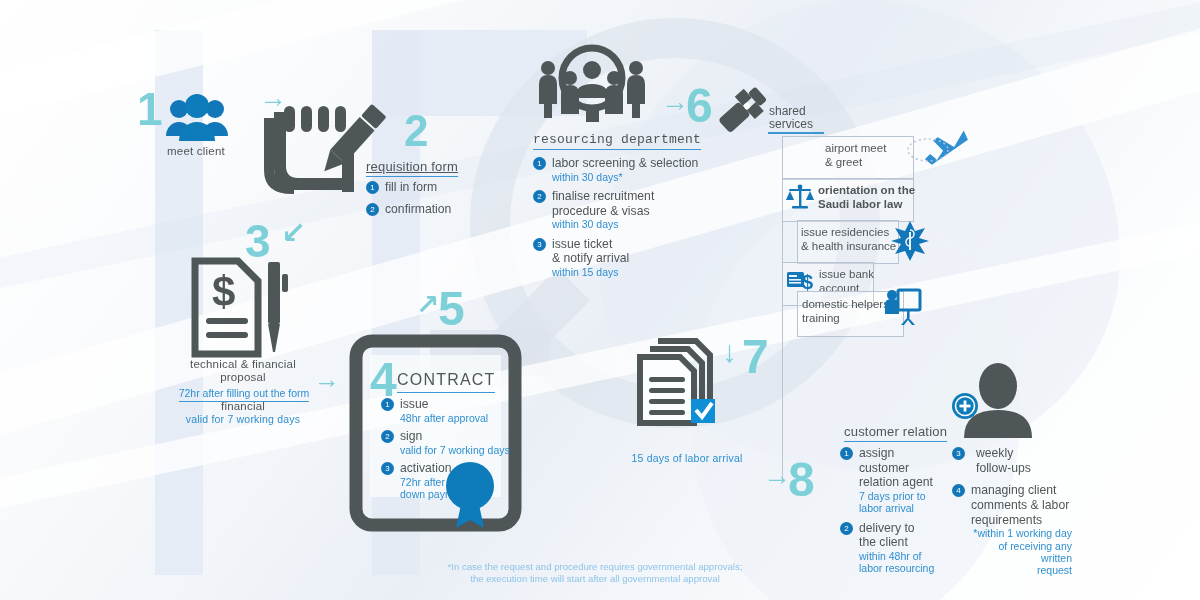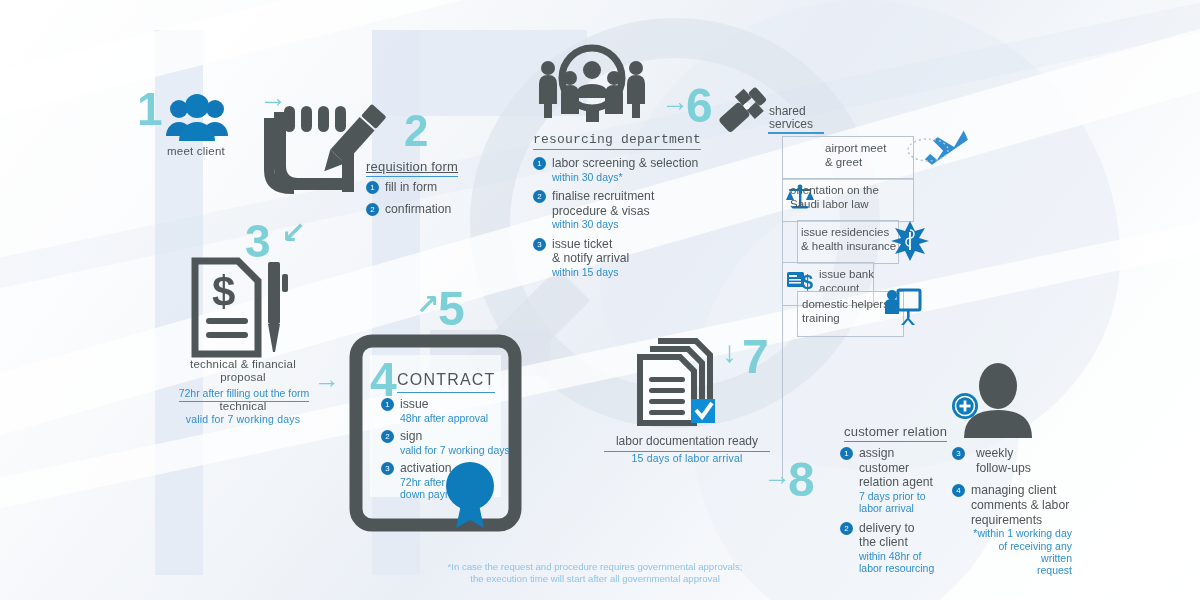--- a/index.html
+++ b/index.html
@@ -142,21 +142,21 @@
         <rect x="92" y="18" width="6" height="18" rx="2"></rect>
         <path d="M78 68 L90 68 L85 96 L83 96 Z"></path>
       </g>
     </svg>
   </div>
   <div class="cap" style="left:178px;top:357px;width:130px;line-height:1.25;">technical &amp; financial</div>
   <div class="cap" style="left:178px;top:370px;width:130px;line-height:1.25;">proposal</div>
   <div style="position:absolute;left:176px;top:383px;width:136px;text-align:center;">
     <span class="underline-note">72hr after filling out the form</span>
   </div>
-  <div class="cap" style="left:178px;top:400px;width:130px;">technical</div>
+  <div class="cap" style="left:178px;top:400px;width:130px;">financial</div>
   <div class="cap sub" style="left:178px;top:413px;width:130px;color:#2f8fd0;">valid for 7 working days</div>
 
   <div class="arrow" style="left:314px;top:366px;font-size:26px;">→</div>
 
   <div class="arrow" style="left:416px;top:291px;font-size:28px;">↗</div>
   <div class="bignum" style="left:438px;top:285px;font-size:48px;">5</div>
 
   <div class="ic" style="left:352px;top:337px;">
     <svg width="167" height="192" viewBox="0 0 167 192">
       <rect x="4" y="4" width="159" height="184" rx="16" fill="none" stroke="#4f5658" stroke-width="13"></rect>
@@ -268,21 +268,21 @@
       <g fill="#1277b8">
         <rect x="13" y="4" width="2.4" height="20"></rect>
         <rect x="6" y="23" width="16" height="2.4" rx="1"></rect>
         <circle cx="14" cy="4" r="2.4"></circle>
         <rect x="3" y="6" width="22" height="2" rx="1"></rect>
         <path d="M4 8 L0 17 L8 17 Z"></path>
         <path d="M24 8 L20 17 L28 17 Z"></path>
       </g>
     </svg>
   </div>
-  <div class="sslabel" style="left:790px;top:183px;white-space:pre-line;">orientation on the
+  <div class="sslabel" style="left:818px;top:183px;white-space:pre-line;font-weight:bold;">orientation on the
 Saudi labor law</div>
 
   <div class="ssbox" style="left:797px;top:220px;width:100px;height:42px;"></div>
   <div class="sslabel" style="left:801px;top:225px;white-space:pre-line;">issue residencies
 &amp; health insurance</div>
   <div class="ic" style="left:891px;top:221px;">
     <svg width="38" height="40" viewBox="0 0 38 40">
       <g fill="#1277b8">
         <path d="M19 0 L24 10 L34 7 L28 17 L38 20 L28 23 L34 33 L24 30 L19 40 L14 30 L4 33 L10 23 L0 20 L10 17 L4 7 L14 10 Z"></path>
       </g>
@@ -337,21 +337,20 @@
         <rect x="13" y="51" width="36" height="5" rx="2.5"></rect>
         <rect x="13" y="62" width="36" height="5" rx="2.5"></rect>
         <rect x="13" y="73" width="36" height="5" rx="2.5"></rect>
       </g>
       <g>
         <rect x="55" y="62" width="24" height="24" fill="#0e8ed6"></rect>
         <path d="M60 73 L66 80 L76 66" fill="none" stroke="#fff" stroke-width="4"></path>
       </g>
     </svg>
   </div>
-  <div style="position:absolute;left:604px;top:434px;width:166px;text-align:center;color:#4f5658;font-size:12px;border-bottom:1.6px solid #3d97d3;padding-bottom:3px;">labor documentation ready</div>
   <div class="cap sub" style="left:604px;top:452px;width:166px;color:#2f8fd0;">15 days of labor arrival</div>
 
   <div class="arrow" style="left:763px;top:462px;font-size:28px;">→</div>
   <div class="bignum" style="left:788px;top:456px;font-size:48px;">8</div>
 
   <div class="hdr" style="left:844px;top:424px;">customer relation</div>
   <div class="list" style="left:840px;top:446px;width:105px;">
     <div class="item" style="margin-bottom:6px;">
       <span class="bullet">1</span>
       <span class="itemtxt" style="white-space:pre-line;">assign customer

